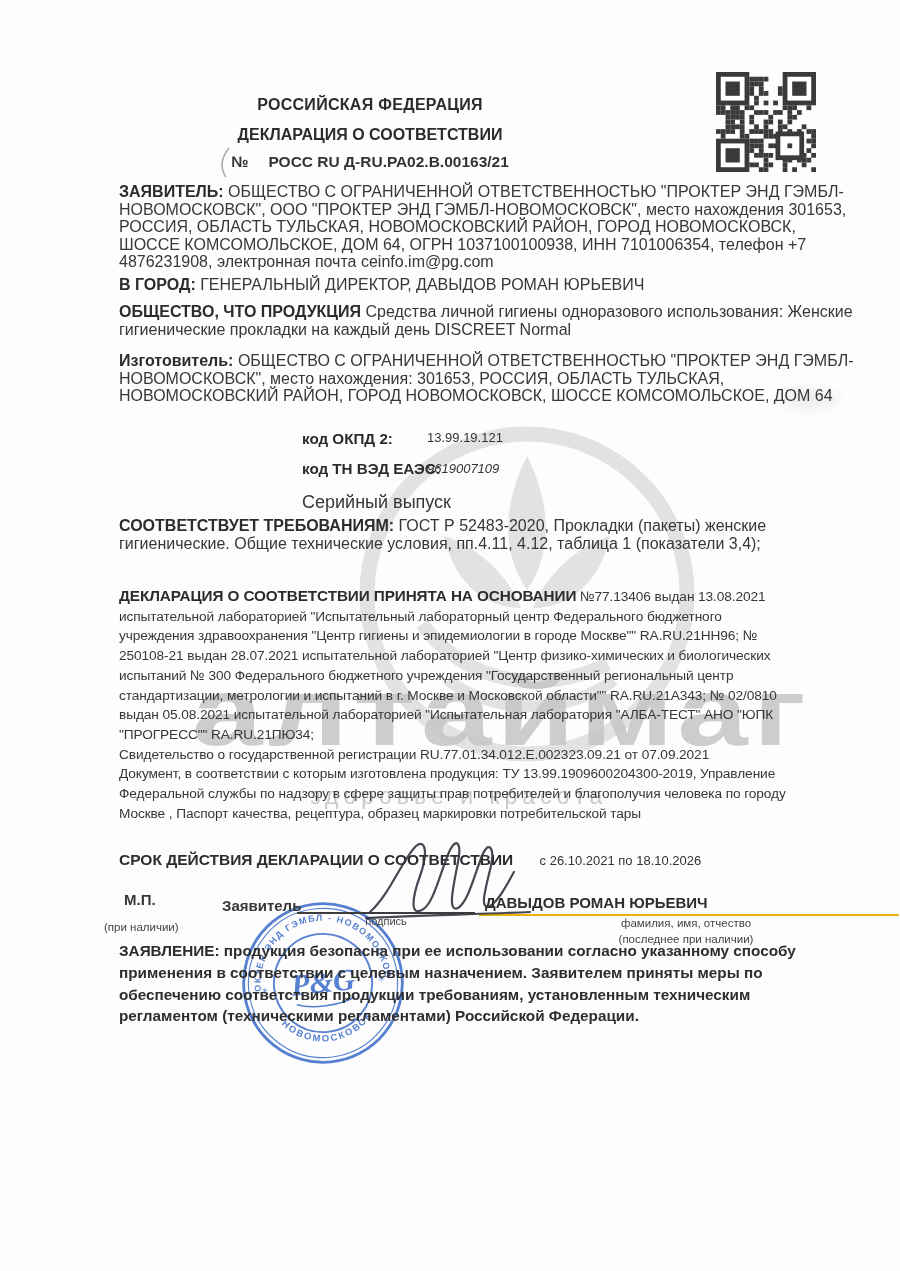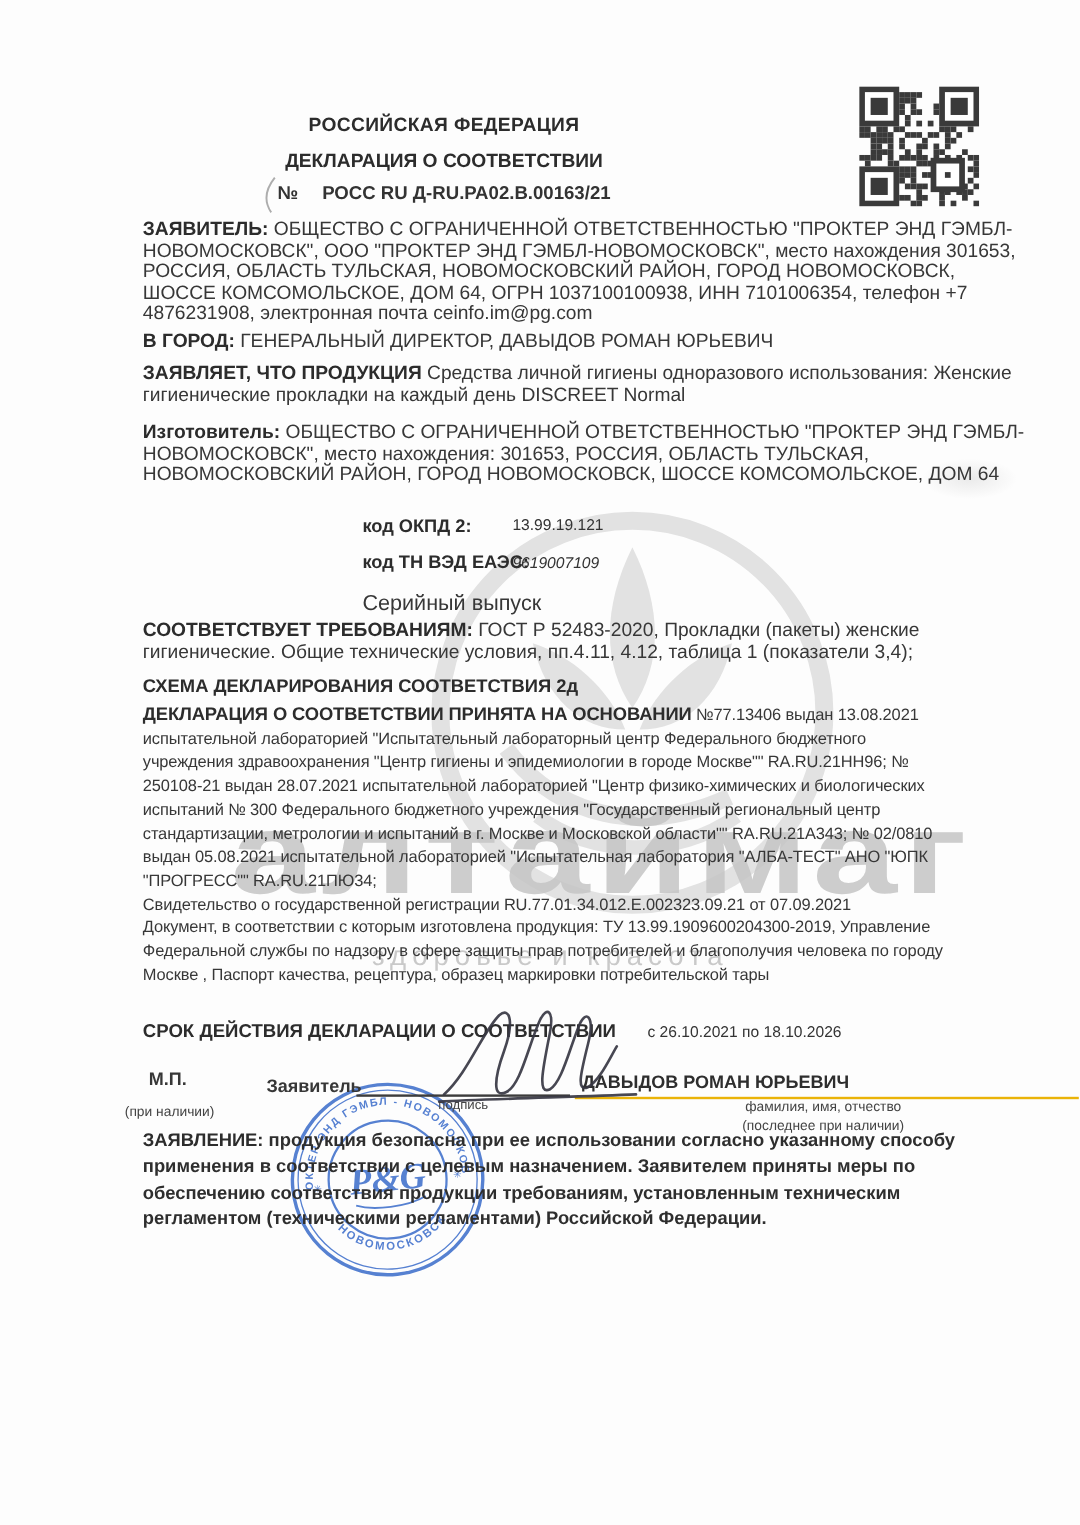--- a/index.html
+++ b/index.html
@@ -255,21 +255,21 @@
 ШОССЕ КОМСОМОЛЬСКОЕ, ДОМ 64, ОГРН 1037100100938, ИНН 7101006354, телефон +7
 4876231908, электронная почта ceinfo.im@pg.com</span>
   </div>
 
   <div id="in-person" class="abs para">
     <span class="b">В ГОРОД:</span>
     <span class="txt">ГЕНЕРАЛЬНЫЙ ДИРЕКТОР, ДАВЫДОВ РОМАН ЮРЬЕВИЧ</span>
   </div>
 
   <div id="declares" class="abs para">
-    <span class="b">ЗАЯВЛЯЕТ, ЧТО ПРОДУКЦИЯ</span>
+    <span class="b">ОБЩЕСТВО, ЧТО ПРОДУКЦИЯ</span>
     <span class="txt">Средства личной гигиены одноразового использования: Женские
 гигиенические прокладки на каждый день DISCREET Normal</span>
   </div>
 
   <div id="manufacturer" class="abs para">
     <span class="b">Изготовитель:</span>
     <span class="txt">ОБЩЕСТВО С ОГРАНИЧЕННОЙ ОТВЕТСТВЕННОСТЬЮ "ПРОКТЕР ЭНД ГЭМБЛ-
 НОВОМОСКОВСК", место нахождения: 301653, РОССИЯ, ОБЛАСТЬ ТУЛЬСКАЯ,
 НОВОМОСКОВСКИЙ РАЙОН, ГОРОД НОВОМОСКОВСК, ШОССЕ КОМСОМОЛЬСКОЕ, ДОМ 64</span>
   </div>
@@ -279,24 +279,20 @@
   <div id="code2-l" class="abs code-label">код ТН ВЭД ЕАЭС:</div>
   <div id="code2-v" class="abs code-value">9619007109</div>
   <div id="serial" class="abs">Серийный выпуск</div>
 
   <div id="conforms" class="abs para">
     <span class="b">СООТВЕТСТВУЕТ ТРЕБОВАНИЯМ:</span>
     <span class="txt">ГОСТ Р 52483-2020, Прокладки (пакеты) женские
 гигиенические. Общие технические условия, пп.4.11, 4.12, таблица 1 (показатели 3,4);</span>
   </div>
 
-  <div id="scheme" class="abs">
-    <span class="b">СХЕМА ДЕКЛАРИРОВАНИЯ СООТВЕТСТВИЯ</span>
-    <span class="b">2д</span>
-  </div>
 
   <div id="basis" class="abs">
     <span class="b">ДЕКЛАРАЦИЯ О СООТВЕТСТВИИ ПРИНЯТА НА ОСНОВАНИИ</span>
     <span class="txt">№77.13406 выдан 13.08.2021
 испытательной лабораторией "Испытательный лабораторный центр Федерального бюджетного
 учреждения здравоохранения "Центр гигиены и эпидемиологии в городе Москве"" RA.RU.21НН96; №
 250108-21 выдан 28.07.2021 испытательной лабораторией "Центр физико-химических и биологических
 испытаний № 300 Федерального бюджетного учреждения "Государственный региональный центр
 стандартизации, метрологии и испытаний в г. Москве и Московской области"" RA.RU.21А343; № 02/0810
 выдан 05.08.2021 испытательной лабораторией "Испытательная лаборатория "АЛБА-ТЕСТ" АНО "ЮПК

